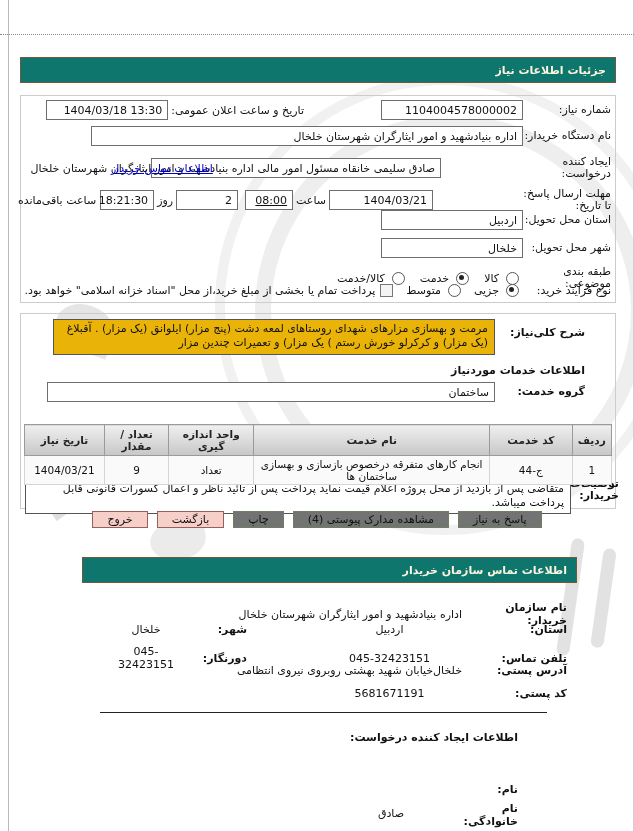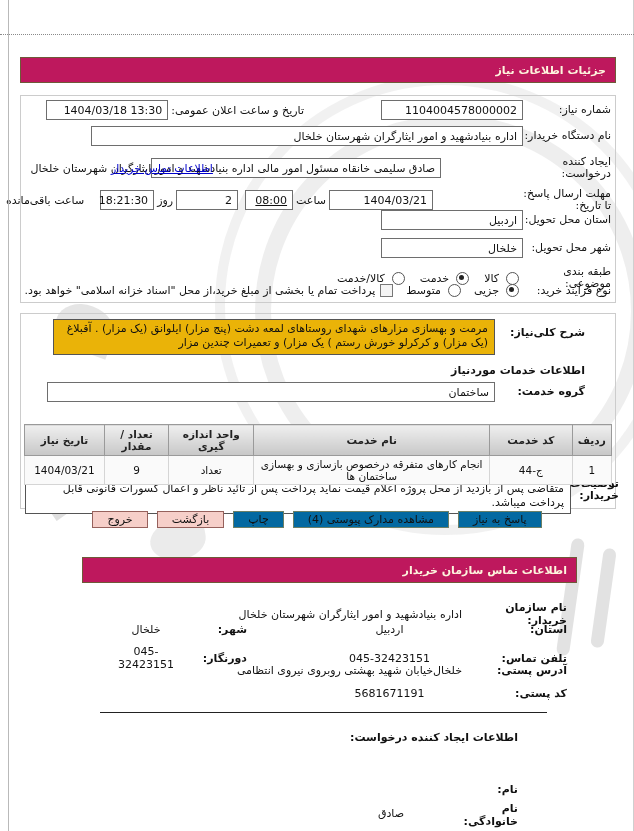--- a/index.html
+++ b/index.html
@@ -13,21 +13,21 @@
   .wm{position:absolute;inset:0;z-index:0;pointer-events:none;}
   .wm .c1{position:absolute;left:255px;top:115px;width:360px;height:360px;border:16px solid rgba(120,120,120,.13);border-radius:50%;}
   .wm .c2{position:absolute;left:215px;top:75px;width:440px;height:440px;border:10px solid rgba(120,120,120,.10);border-radius:50%;}
   .wm .b1{position:absolute;left:28px;top:430px;width:95px;height:70px;background:rgba(110,110,110,.22);border-radius:60% 60% 60% 0;transform:rotate(-35deg);}
   .wm .b2{position:absolute;left:55px;top:305px;width:60px;height:46px;background:rgba(110,110,110,.18);border-radius:60% 60% 0 60%;transform:rotate(20deg);}
   .wm .b3{position:absolute;left:230px;top:455px;width:70px;height:52px;background:rgba(110,110,110,.16);border-radius:0 65% 65% 65%;transform:rotate(15deg);}
   .wm .bar1{position:absolute;left:597px;top:548px;width:13px;height:100px;background:rgba(110,110,110,.20);border-radius:8px;transform:rotate(8deg);}
   .wm .bar2{position:absolute;left:616px;top:538px;width:13px;height:118px;background:rgba(110,110,110,.20);border-radius:8px;transform:rotate(8deg);}
   .wm .b4{position:absolute;left:150px;top:520px;width:56px;height:40px;background:rgba(110,110,110,.14);border-radius:65% 0 65% 65%;transform:rotate(-10deg);}
 
-  .bar{position:absolute;right:18px;width:596px;height:26px;background:#be185d;border:1px solid #6e5a38;
+  .bar{position:absolute;right:18px;width:596px;height:26px;background:#0f766e;border:1px solid #6e5a38;
        color:#fdf4dd;font-weight:bold;display:flex;align-items:center;padding:0 9px;box-sizing:border-box;z-index:1;}
   .bar1{top:57px;}
   .bar2{top:557px;right:57px;width:495px;}
 
   .box{position:absolute;right:18px;width:596px;border:1px solid #cccccc;background:transparent;box-sizing:border-box;z-index:1;}
   .box1{top:95px;height:208px;}
   .box2{top:313px;height:196px;}
 
   .r{position:absolute;right:0;left:0;display:flex;align-items:center;padding-right:4px;box-sizing:border-box;}
   .lbl{width:88px;flex:none;line-height:12px;}
@@ -50,21 +50,21 @@
            line-height:14px;min-height:36px;}
   .notesbox{flex:none;width:546px;border:1px solid #555;background:#fff;padding:3px 6px;box-sizing:border-box;line-height:14px;}
 
   table.svc{position:absolute;top:110px;right:3px;width:588px;border-collapse:collapse;z-index:1;}
   table.svc th{background:linear-gradient(#efefef,#c7c7c7);border:1px solid #9a9a9a;font-weight:bold;
                font-size:10.5px;padding:3px 2px;color:#222;}
   table.svc td{background:#fafafa;border:1px solid #d5d5d5;font-size:10.5px;padding:2px 3px;text-align:center;}
 
   .btnrow{position:absolute;top:511px;left:0;right:0;display:flex;justify-content:center;gap:9px;z-index:1;}
   .btn{height:17px;display:flex;align-items:center;padding:0 14px;font-size:11px;cursor:pointer;box-sizing:border-box;}
-  .btn.green{background:#0369a1;border:1px solid #6c7f66;}
+  .btn.green{background:#737373;border:1px solid #6c7f66;}
   .btn.red{background:#f6cfc9;border:1px solid #96615c;}
 
   .crow{position:absolute;right:67px;left:0;display:flex;align-items:center;z-index:1;}
   .crow .clbl{width:105px;flex:none;font-weight:bold;}
   .crow .cval{flex:none;}
   .crow .vc{width:145px;text-align:center;}
   .crow .sp2{width:70px;flex:none;}
   .crow .clbl2{width:62px;flex:none;font-weight:bold;}
   .crow .vc2{width:78px;text-align:center;flex:none;}
   .divider{position:absolute;top:712px;right:87px;width:447px;border-top:1px solid #222;z-index:1;}
@@ -121,21 +121,21 @@
     <div class="r" style="top:92px;">
       <span class="lbl" style="width:92px;">مهلت ارسال پاسخ: تا تاریخ:</span>
       <span class="sp" style="width:86px;"></span>
       <div class="inp num" style="width:104px;">1404/03/21</div>
       <span class="lbl-sm">ساعت</span>
       <div class="inp num" style="width:48px;text-decoration:underline;">08:00</div>
       <span class="sp" style="width:7px;"></span>
       <div class="inp num" style="width:62px;">2</div>
       <span class="lbl-sm">روز</span>
       <div class="inp num" style="width:54px;">18:21:30</div>
-      <span class="lbl-sm" style="padding-right:16px;">ساعت باقی‌مانده</span>
+      <span class="lbl-sm" style="padding-right:4px;">ساعت باقی‌مانده</span>
     </div>
 
     <div class="r" style="top:114px;">
       <span class="lbl">استان محل تحویل:</span>
       <div class="inp" style="width:142px;">اردبیل</div>
     </div>
 
     <div class="r" style="top:142px;">
       <span class="lbl">شهر محل تحویل:</span>
       <div class="inp" style="width:142px;">خلخال</div>

